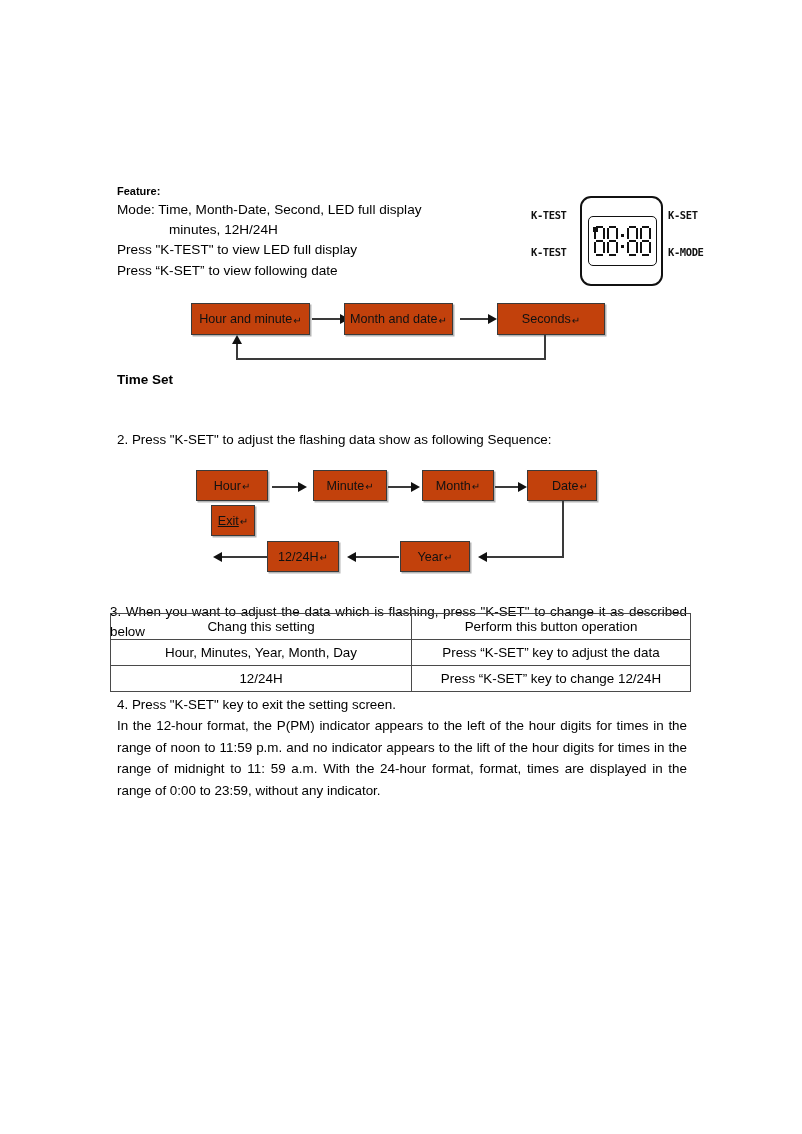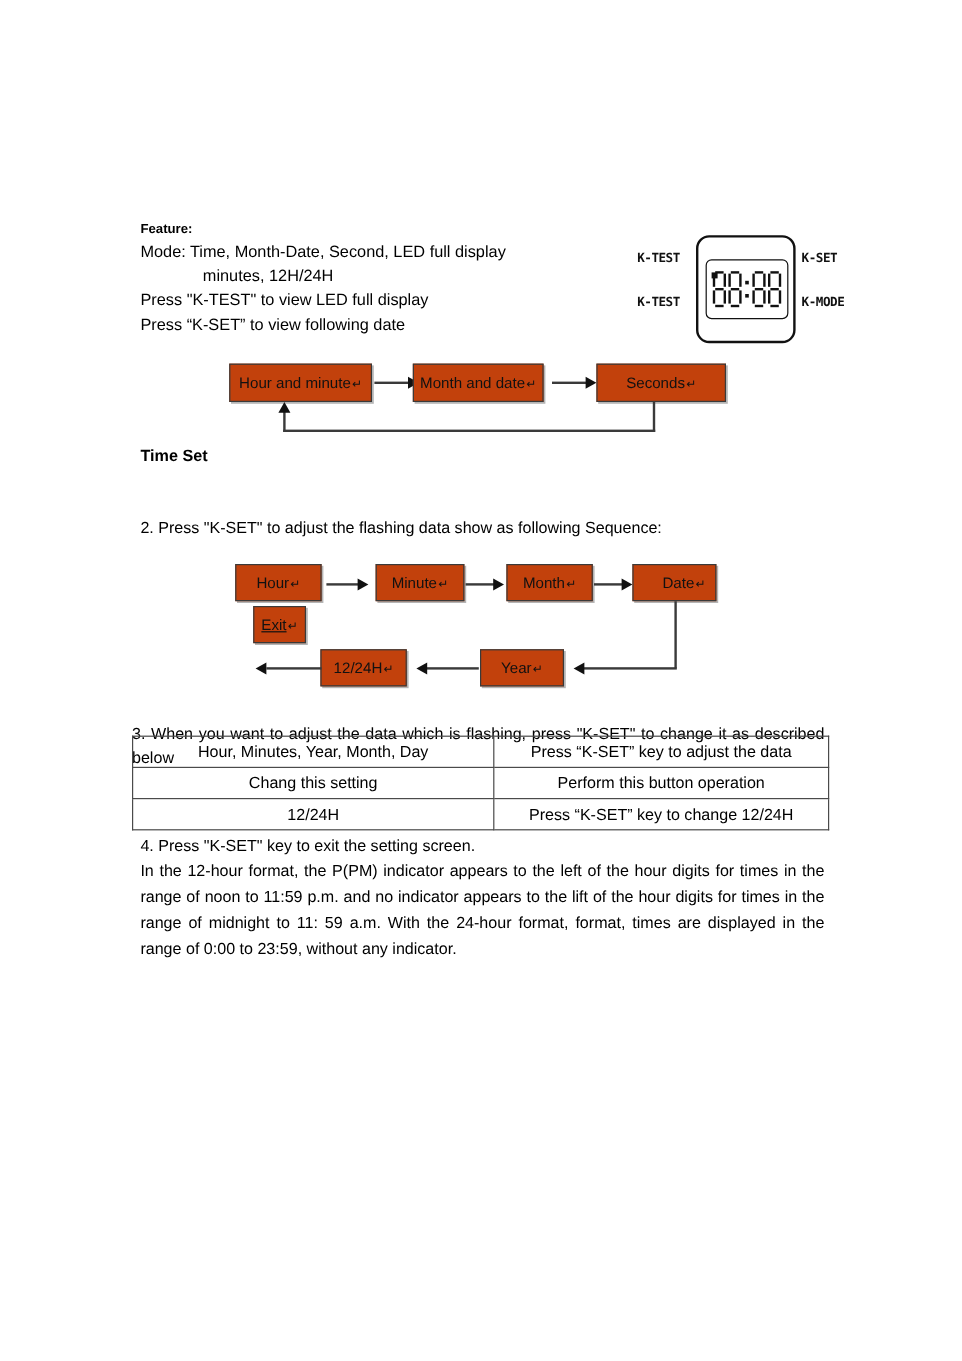--- a/index.html
+++ b/index.html
@@ -380,26 +380,26 @@
       <span style="text-decoration:underline">Exit</span>
         <span class="ret">↵</span>
     </div>
   </div>
 
   <div class="para just" style="left:110px; top:575px; width:577px;margin-top:27px;">3. When you want to adjust the data which is flashing, press "K-SET" to change it as described below</div>
 
   <table class="data-table">
     <tbody>
         <tr>
+      <td class="c0">Chang this setting</td>
+      <td>Perform this button operation</td>
+    </tr>
+    <tr>
       <td class="c0">Hour, Minutes, Year, Month, Day</td>
       <td>Press “K-SET” key to adjust the data</td>
-    </tr>
-    <tr>
-      <td class="c0">Chang this setting</td>
-      <td>Perform this button operation</td>
     </tr>
     <tr>
       <td class="c0">12/24H</td>
       <td>Press “K-SET” key to change 12/24H</td>
     </tr>
   </tbody>
     </table>
 
   <div class="para" style="left:117px; top:695px; width:570px;">4. Press "K-SET" key to exit the setting screen.</div>
 

